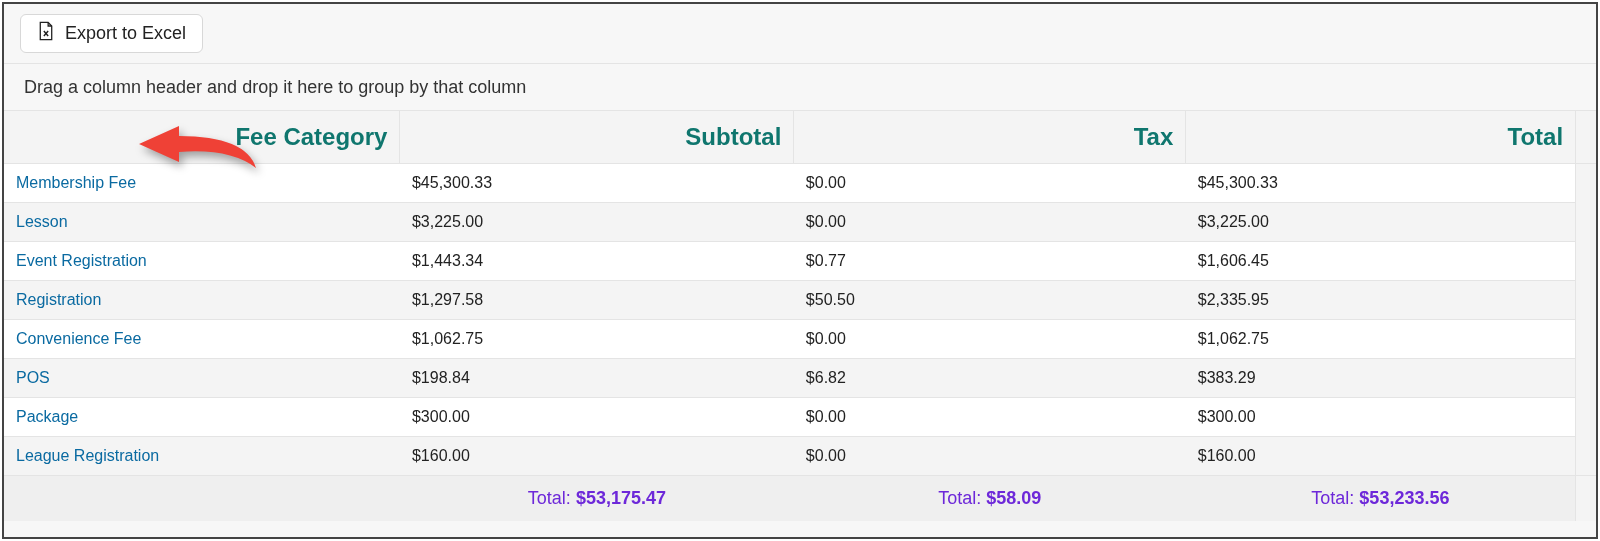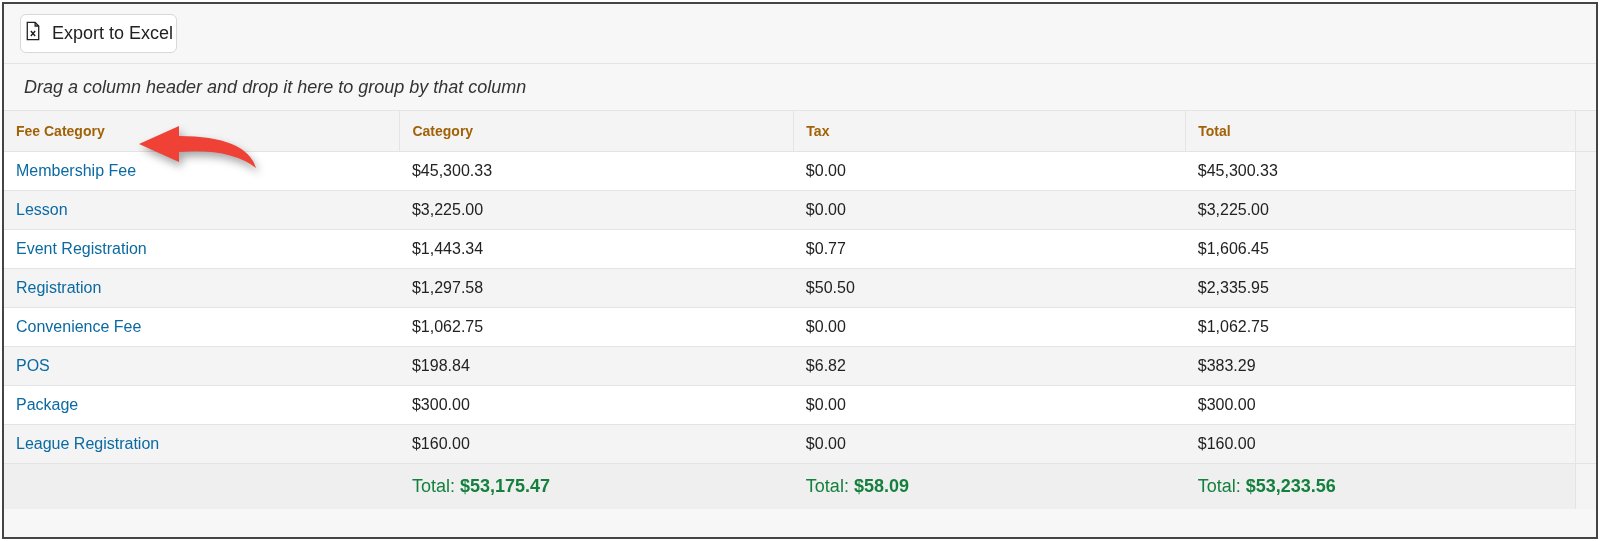--- a/index.html
+++ b/index.html
@@ -20,51 +20,50 @@
     padding: 10px 16px;
     border-bottom: 1px solid #e4e4e4;
   }
   .export-btn {
     display: inline-flex;
     align-items: center;
     gap: 10px;
     background: #fff;
     border: 1px solid #d8d8d8;
     border-radius: 6px;
-    padding: 6px 3px;
+    padding: 6px 16px;
     font-size: 18px;
     color: #222;
     cursor: pointer;
   }
   .export-btn svg { width: 18px; height: 20px; }
 
   .group-hint {
     padding: 13px 20px 12px;
     font-size: 18px;
     color: #333;
     border-bottom: 1px solid #e4e4e4;
-    font-style: italic;
   }
 
   .grid {
     width: 100%;
     border-collapse: collapse;
     table-layout: fixed;
   }
   .grid col.c-cat  { width: 388px; }
   .grid col.c-sub  { width: 386px; }
   .grid col.c-tax  { width: 384px; }
   .grid col.c-tot  { width: 382px; }
   .grid col.c-scroll { width: 20px; }
 
   .grid th {
-    text-align: left;
-    font-size: 14px;
+    text-align: right;
+    font-size: 24px;
     font-weight: 700;
-    color: #a16207;
+    color: #0f766e;
     padding: 12px 12px;
     border-right: 1px solid #e4e4e4;
     border-bottom: 1px solid #e4e4e4;
     background: #f4f4f4;
     position: relative;
   }
   .grid th.scroll-head { border-right: none; }
 
   .grid td {
     padding: 10px 12px;
@@ -73,22 +72,22 @@
     border-bottom: 1px solid #e4e4e4;
     background: #fff;
   }
   .grid tbody tr:nth-child(even) td { background: #f4f4f4; }
   .grid td.link a { color: #0a6aa1; text-decoration: none; }
 
   .grid tfoot td {
     background: #efefef;
     font-size: 18px;
     padding: 12px 12px;
-    text-align: left;
-    color: #15803d;
+    text-align: center;
+    color: #6d28d9;
     border-bottom: none;
     border-top: 1px solid #e4e4e4;
   }
   .grid tfoot td b { font-weight: 800; }
 
   
   .grid td.scroll-cell,
   .grid tfoot td.scroll-cell {
     background: #f4f4f4;
     border-left: 1px solid #e4e4e4;
@@ -131,21 +130,21 @@
     <colgroup>
       <col class="c-cat">
         <col class="c-sub">
         <col class="c-tax">
         <col class="c-tot">
         <col class="c-scroll">
     </colgroup>
     <thead>
       <tr>
         <th>Fee Category</th>
-        <th>Category</th>
+        <th>Subtotal</th>
         <th>Tax</th>
         <th>Total</th>
         <th class="scroll-head"></th>
       </tr>
     </thead>
     <tbody id="grid-body">
         <tr>
           <td class="link"><a href="#">Membership Fee</a></td>
           <td>$45,300.33</td>
           <td>$0.00</td>

